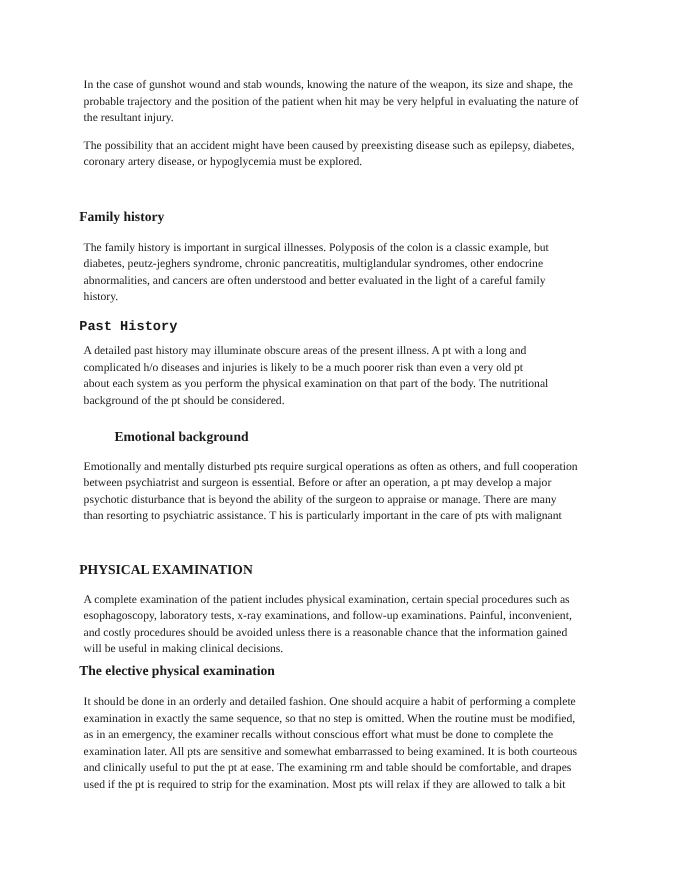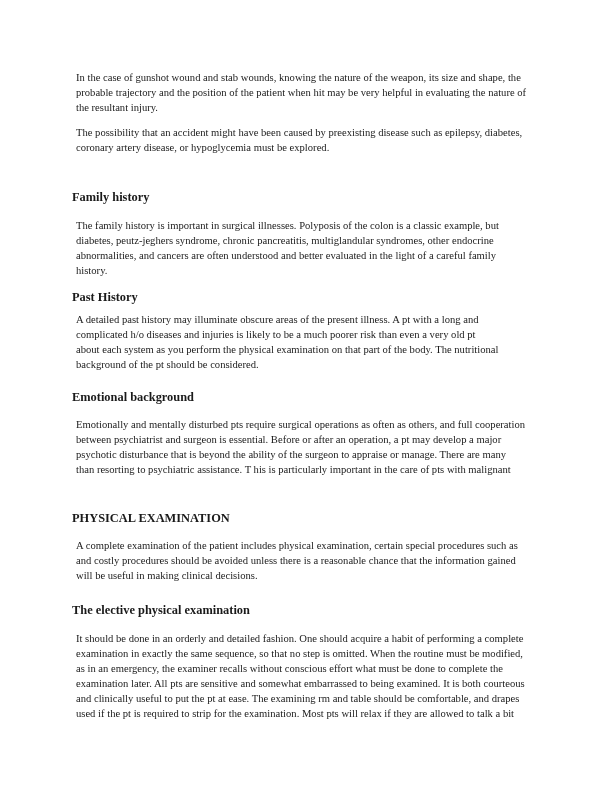--- a/index.html
+++ b/index.html
@@ -9,23 +9,23 @@
       font-family: "Liberation Serif", serif; font-size: 10.6px; line-height: 15.1px;
       color: #1a1a1a;
     }
     .para { margin: 4px; white-space: nowrap; }
     .line { display: block; }
     .heading { font-weight: bold; margin: 0; text-align: right; }
     .p1 { position: absolute; top: 0; }
     .p2 { position: absolute; top: 55px; }
     .h-family { position: absolute; top: 124px; }
     .p-family { position: absolute; top: 148px; }
-    .h-past { position: absolute; top: 224px; }
+    .h-past { position: absolute; top: 224px; font-family: Liberation Mono, monospace; }
     .p-past { position: absolute; top: 242px; }
-    .h-emo { position: absolute; top: 324px; }
+    .h-emo { position: absolute; top: 324px; margin-left: 32px; }
     .p-emo { position: absolute; top: 347px; }
     .h-phys { position: absolute; top: 445px; }
     .p-phys { position: absolute; top: 468px; }
     .h-elective { position: absolute; top: 537px; }
     .p-elective { position: absolute; top: 561px; }
   </style>
 </head>
 <body>
 
 <div class="page">
@@ -61,20 +61,21 @@
   <p class="para p-emo">
     <span class="line">Emotionally and mentally disturbed pts require surgical operations as often as others, and full cooperation</span>
     <span class="line">between psychiatrist and surgeon is essential. Before or after an operation, a pt may develop a major</span>
     <span class="line">psychotic disturbance that is beyond the ability of the surgeon to appraise or manage. There are many</span>
     <span class="line">than resorting to psychiatric assistance. T his is particularly important in the care of pts with malignant</span>
   </p>
 
   <h3 class="heading h-phys">PHYSICAL EXAMINATION</h3>
   <p class="para p-phys">
     <span class="line">A complete examination of the patient includes physical examination, certain special procedures such as</span>
+    <span class="line">esophagoscopy, laboratory tests, x-ray examinations, and follow-up examinations. Painful, inconvenient,</span>
     <span class="line">and costly procedures should be avoided unless there is a reasonable chance that the information gained</span>
     <span class="line">will be useful in making clinical decisions.</span>
   </p>
 
   <h3 class="heading h-elective">The elective physical examination</h3>
   <p class="para p-elective">
     <span class="line">It should be done in an orderly and detailed fashion. One should acquire a habit of performing a complete</span>
     <span class="line">examination in exactly the same sequence, so that no step is omitted. When the routine must be modified,</span>
     <span class="line">as in an emergency, the examiner recalls without conscious effort what must be done to complete the</span>
     <span class="line">examination later. All pts are sensitive and somewhat embarrassed to being examined. It is both courteous</span>

